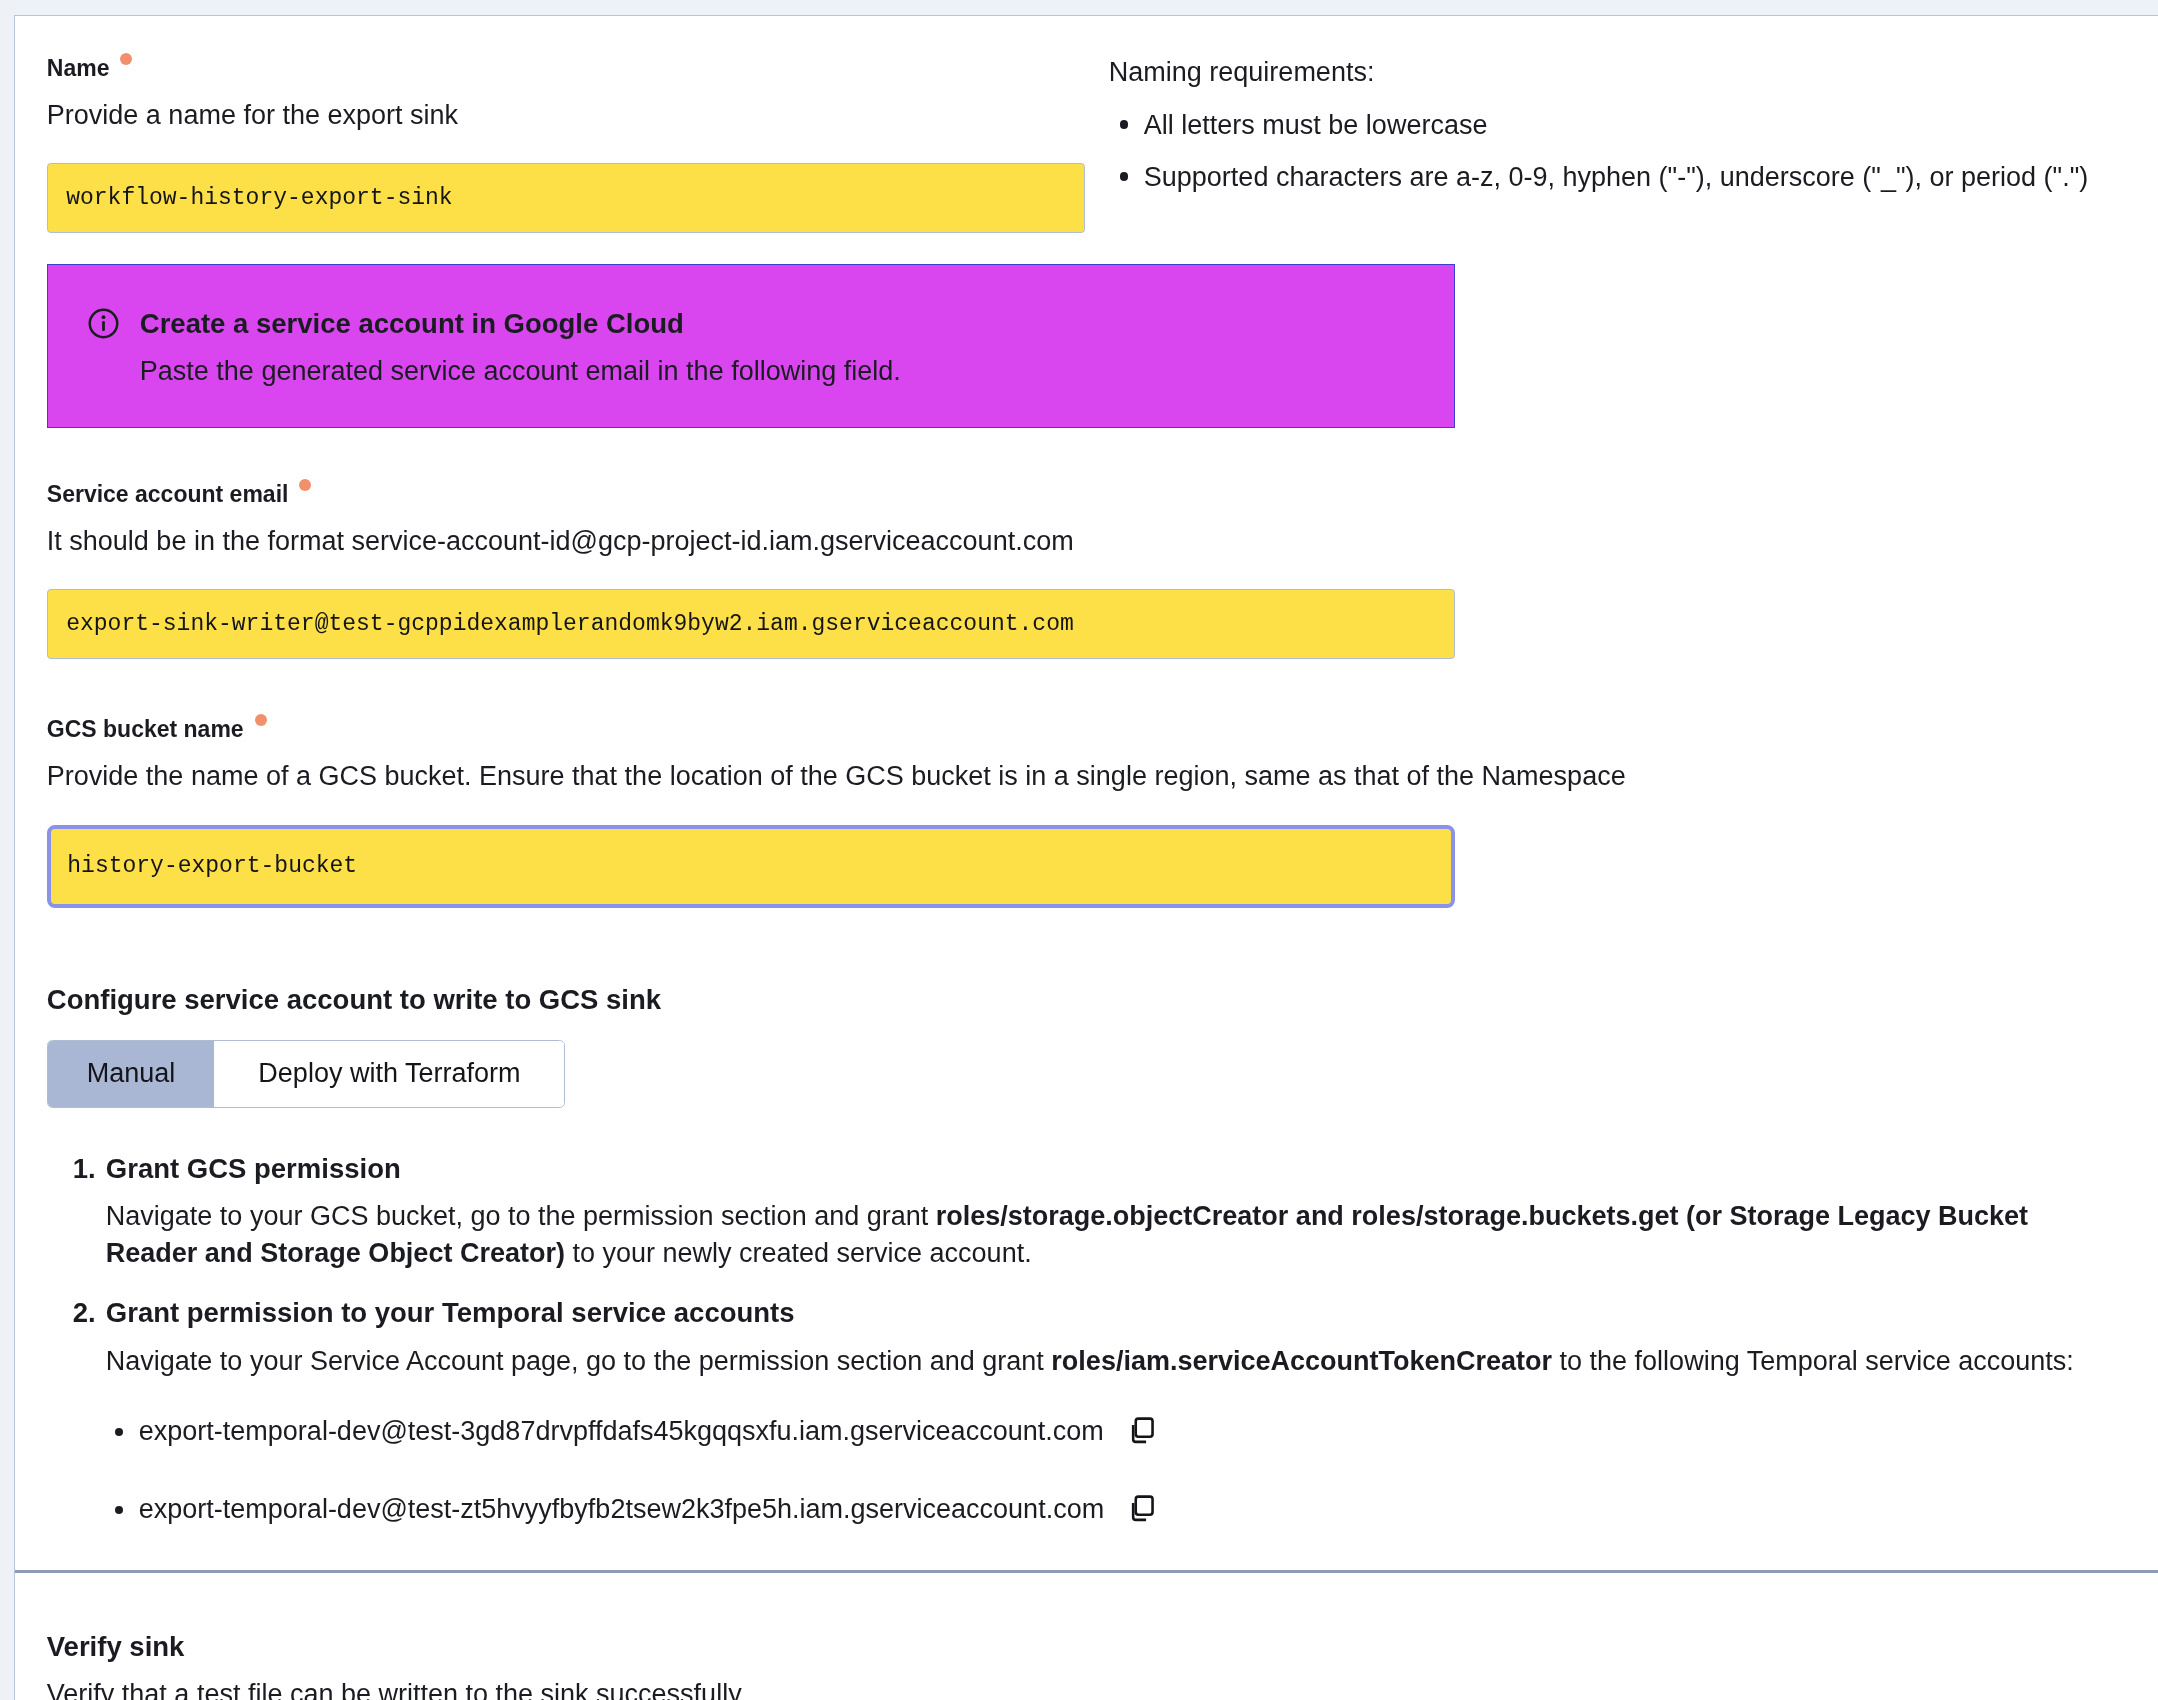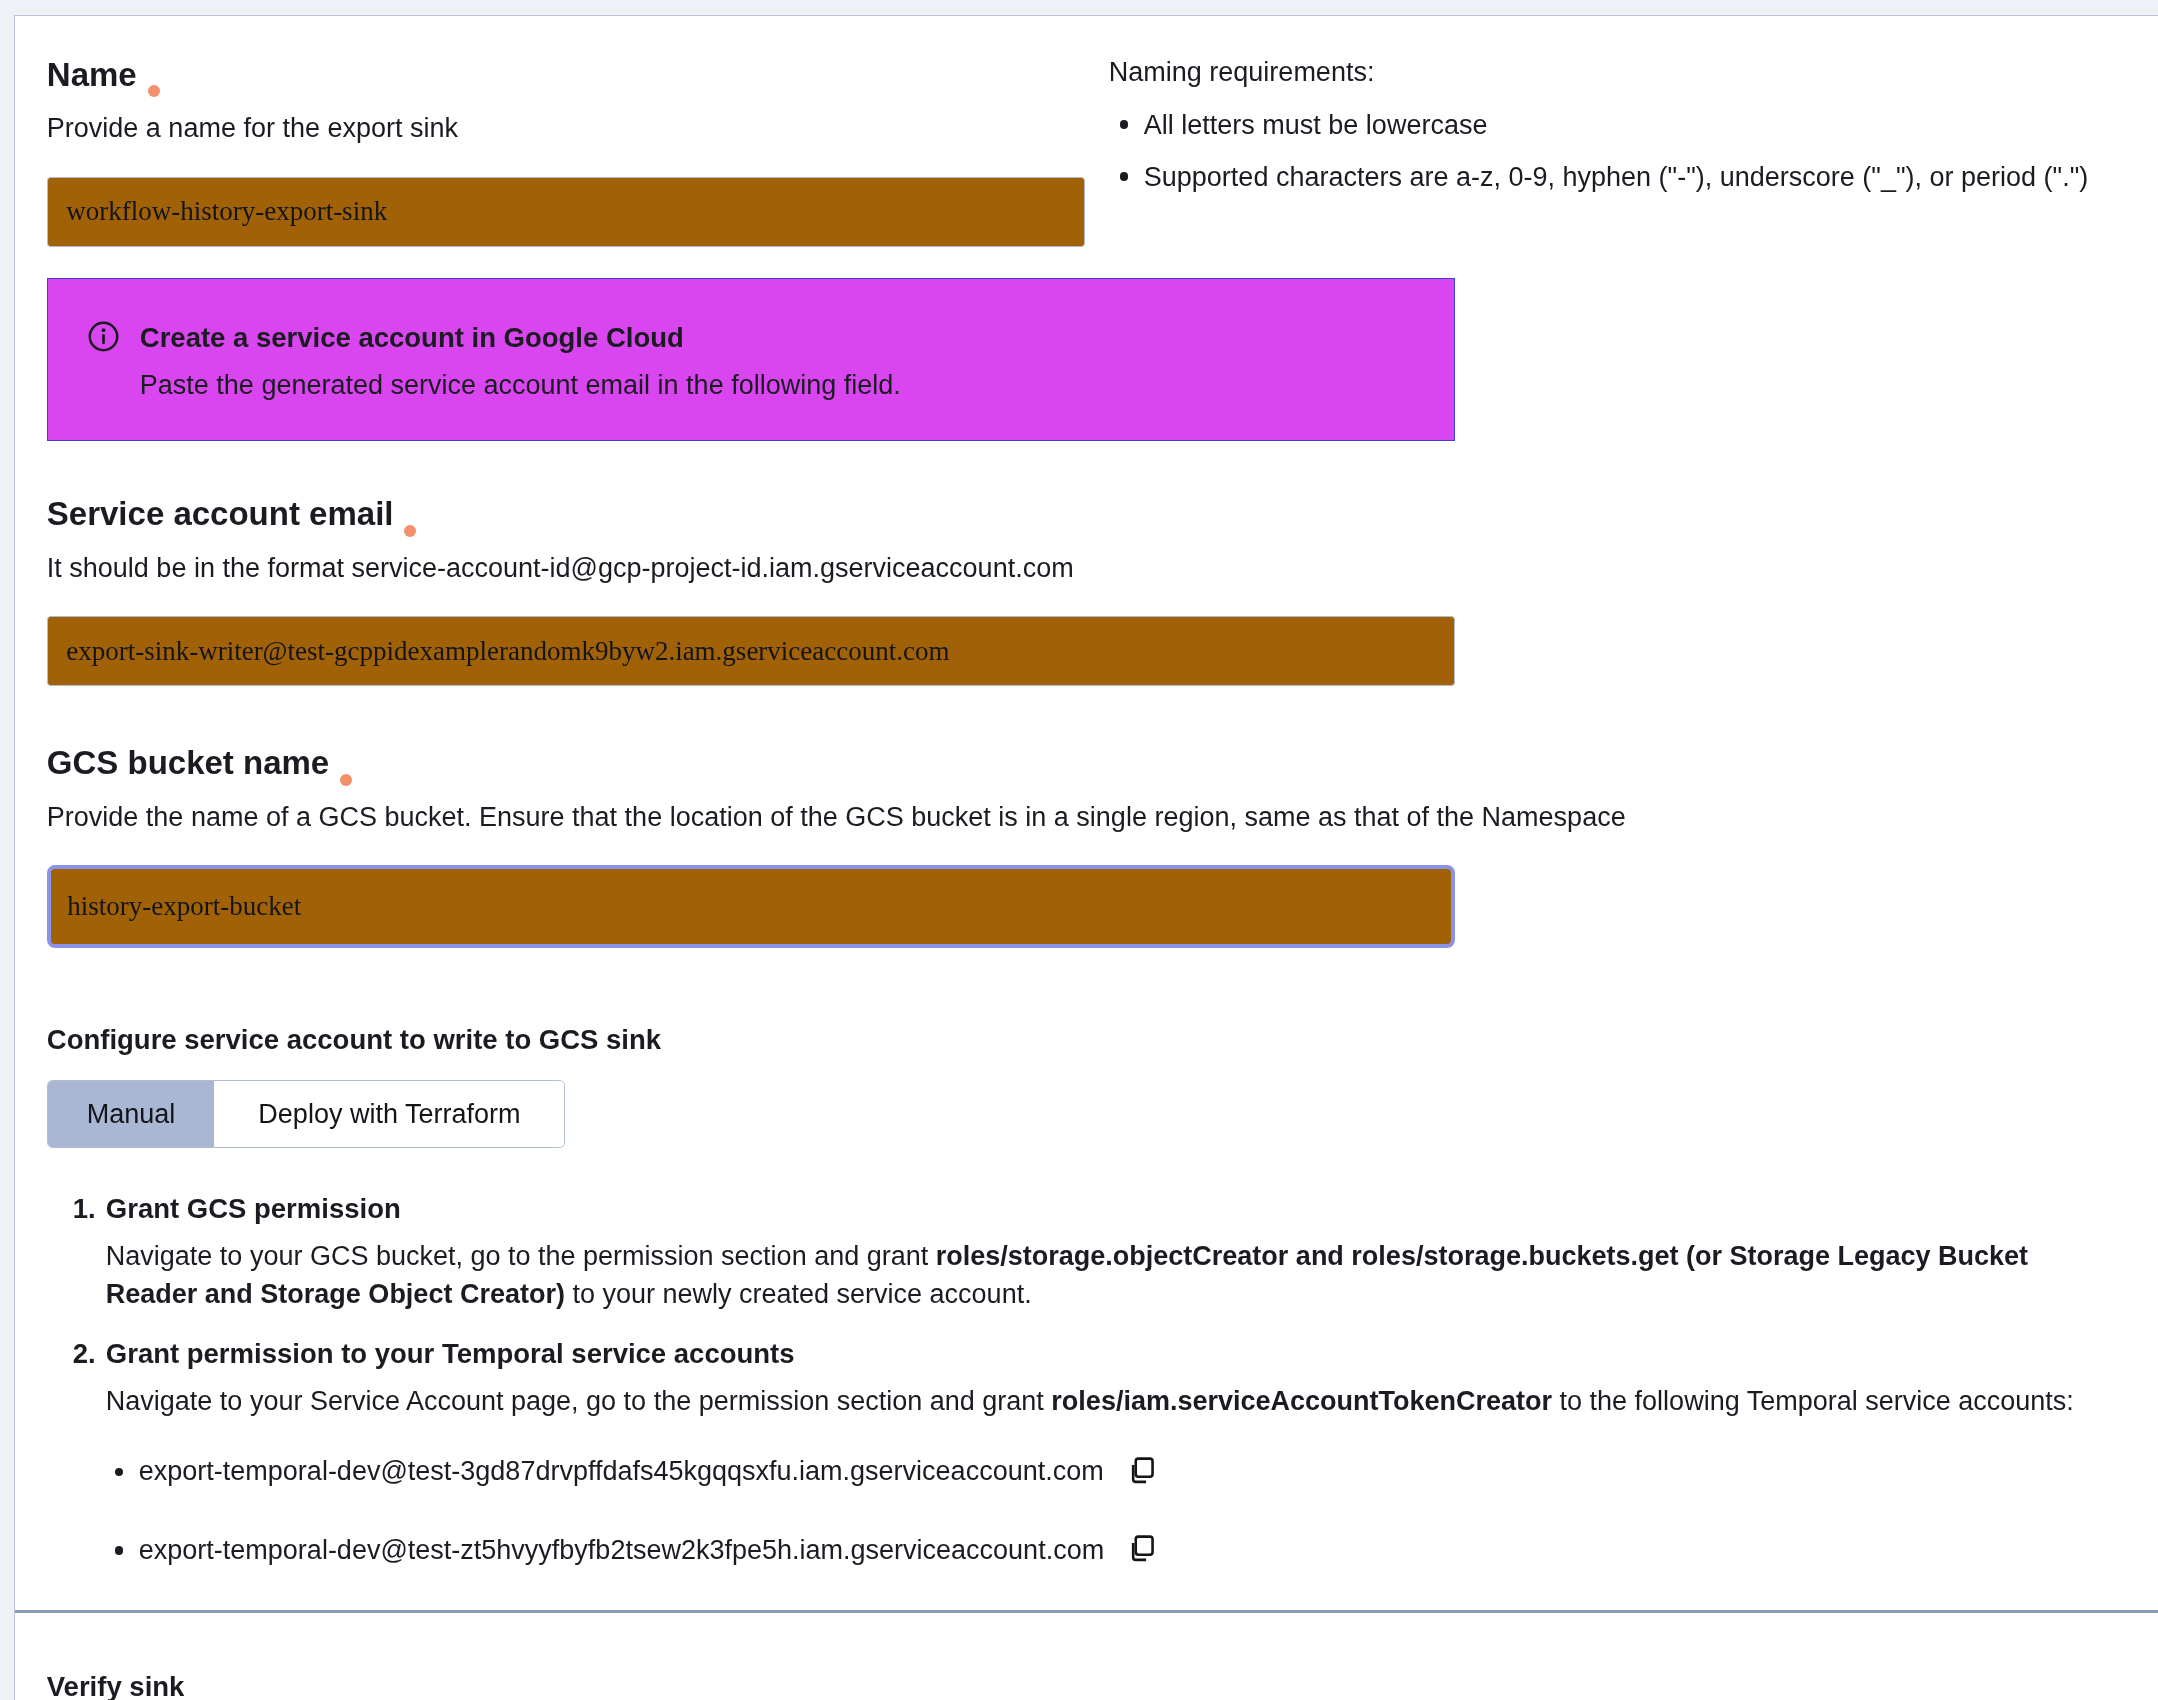--- a/index.html
+++ b/index.html
@@ -21,35 +21,35 @@
   }
   .content {
     padding: 37px 32px 0 32px;
   }
 
   
   .top-row { display: flex; gap: 24px; }
   .col-left { width: 1038px; flex: 0 0 auto; }
   .col-right { flex: 1 1 auto; padding-top: 1.8px; }
 
-  .field-label { font-weight: 700; font-size: 33px; display: flex; align-items: flex-end; }
+  .field-label { font-weight: 700; font-size: 23px; display: flex; align-items: flex-start; }
   .req-dot {
     display: inline-block; width: 12px; height: 12px; border-radius: 50%;
     background: #f2906c; margin-left: 11px; flex: 0 0 auto;
   }
   .field-desc { margin-top: 13px; font-size: 27px; }
 
   .text-input {
     display: block;
     width: 100%; height: 70px;
     margin-top: 30px;
     border: 1.8px solid #b0bcd2; border-radius: 3.7px;
-    background: #a16207;
-    font-family: Liberation Serif, serif;
-    font-size: 27px; color: #141419;
+    background: #fde047;
+    font-family: Liberation Mono, monospace;
+    font-size: 23px; color: #141419;
     padding: 0 18.4px;
     outline: none;
   }
   .text-input.focused {
     border: 4.6px solid #8a93e7; border-radius: 8px;
     height: 83px; padding: 0 16.5px;
   }
   .wide { width: 1408px; }
 
   .bullets { list-style: none; margin-top: 14.7px; }

